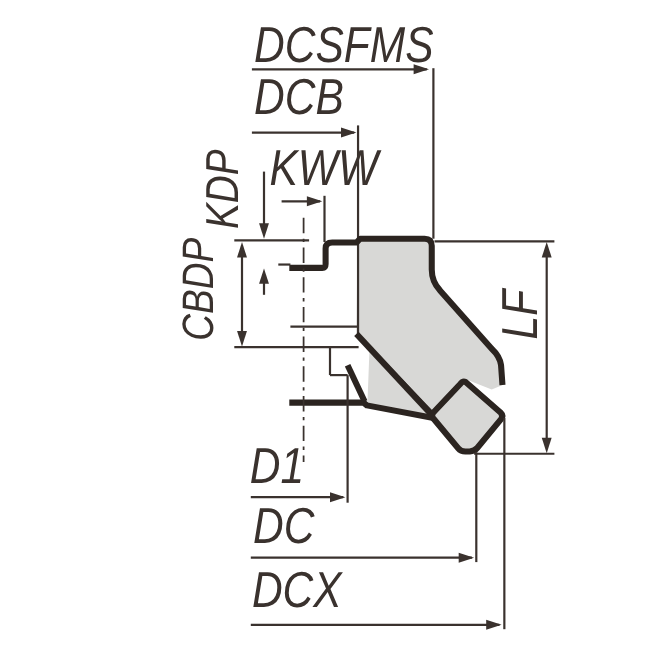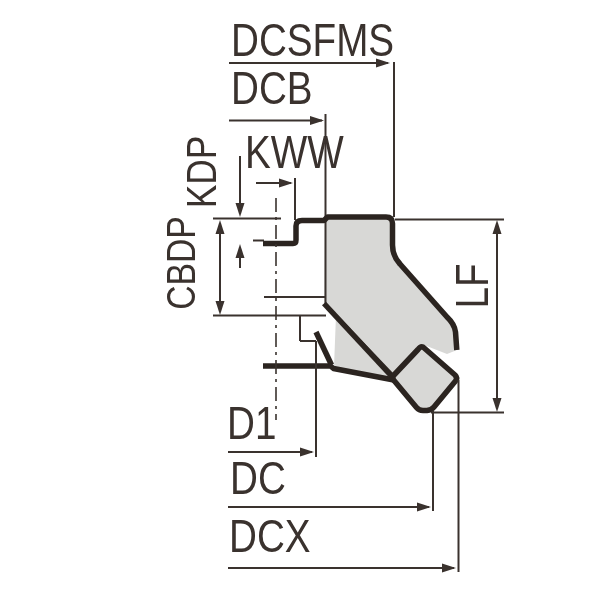--- a/index.html
+++ b/index.html
@@ -8,20 +8,21 @@
     --gray:#d8d8d6;
     --bg:#ffffff;
   }
   html,body{margin:0;padding:0;background:#fff;}
   .canvas{
     position:relative;
     width:600px;height:600px;
     background:var(--bg);
     overflow:hidden;
     font-family:"Liberation Sans", sans-serif;
+    font-style:italic;
   }
   svg{position:absolute;left:0;top:0;}
   .thin{stroke:var(--line);stroke-width:2;fill:none;}
   .thick{stroke:var(--outline);stroke-width:5.5;fill:none;stroke-linejoin:round;stroke-linecap:butt;}
   .arrow{fill:var(--line);stroke:none;}
   .grayfill{fill:var(--gray);stroke:none;}
   .whitefill{fill:var(--bg);stroke:none;}
   .insert{fill:var(--gray);stroke:var(--outline);stroke-width:5.5;stroke-linejoin:round;}
   .centerline{stroke:var(--line);stroke-width:1.6;fill:none;stroke-dasharray:14 5 3 5;}
   .lbl{

